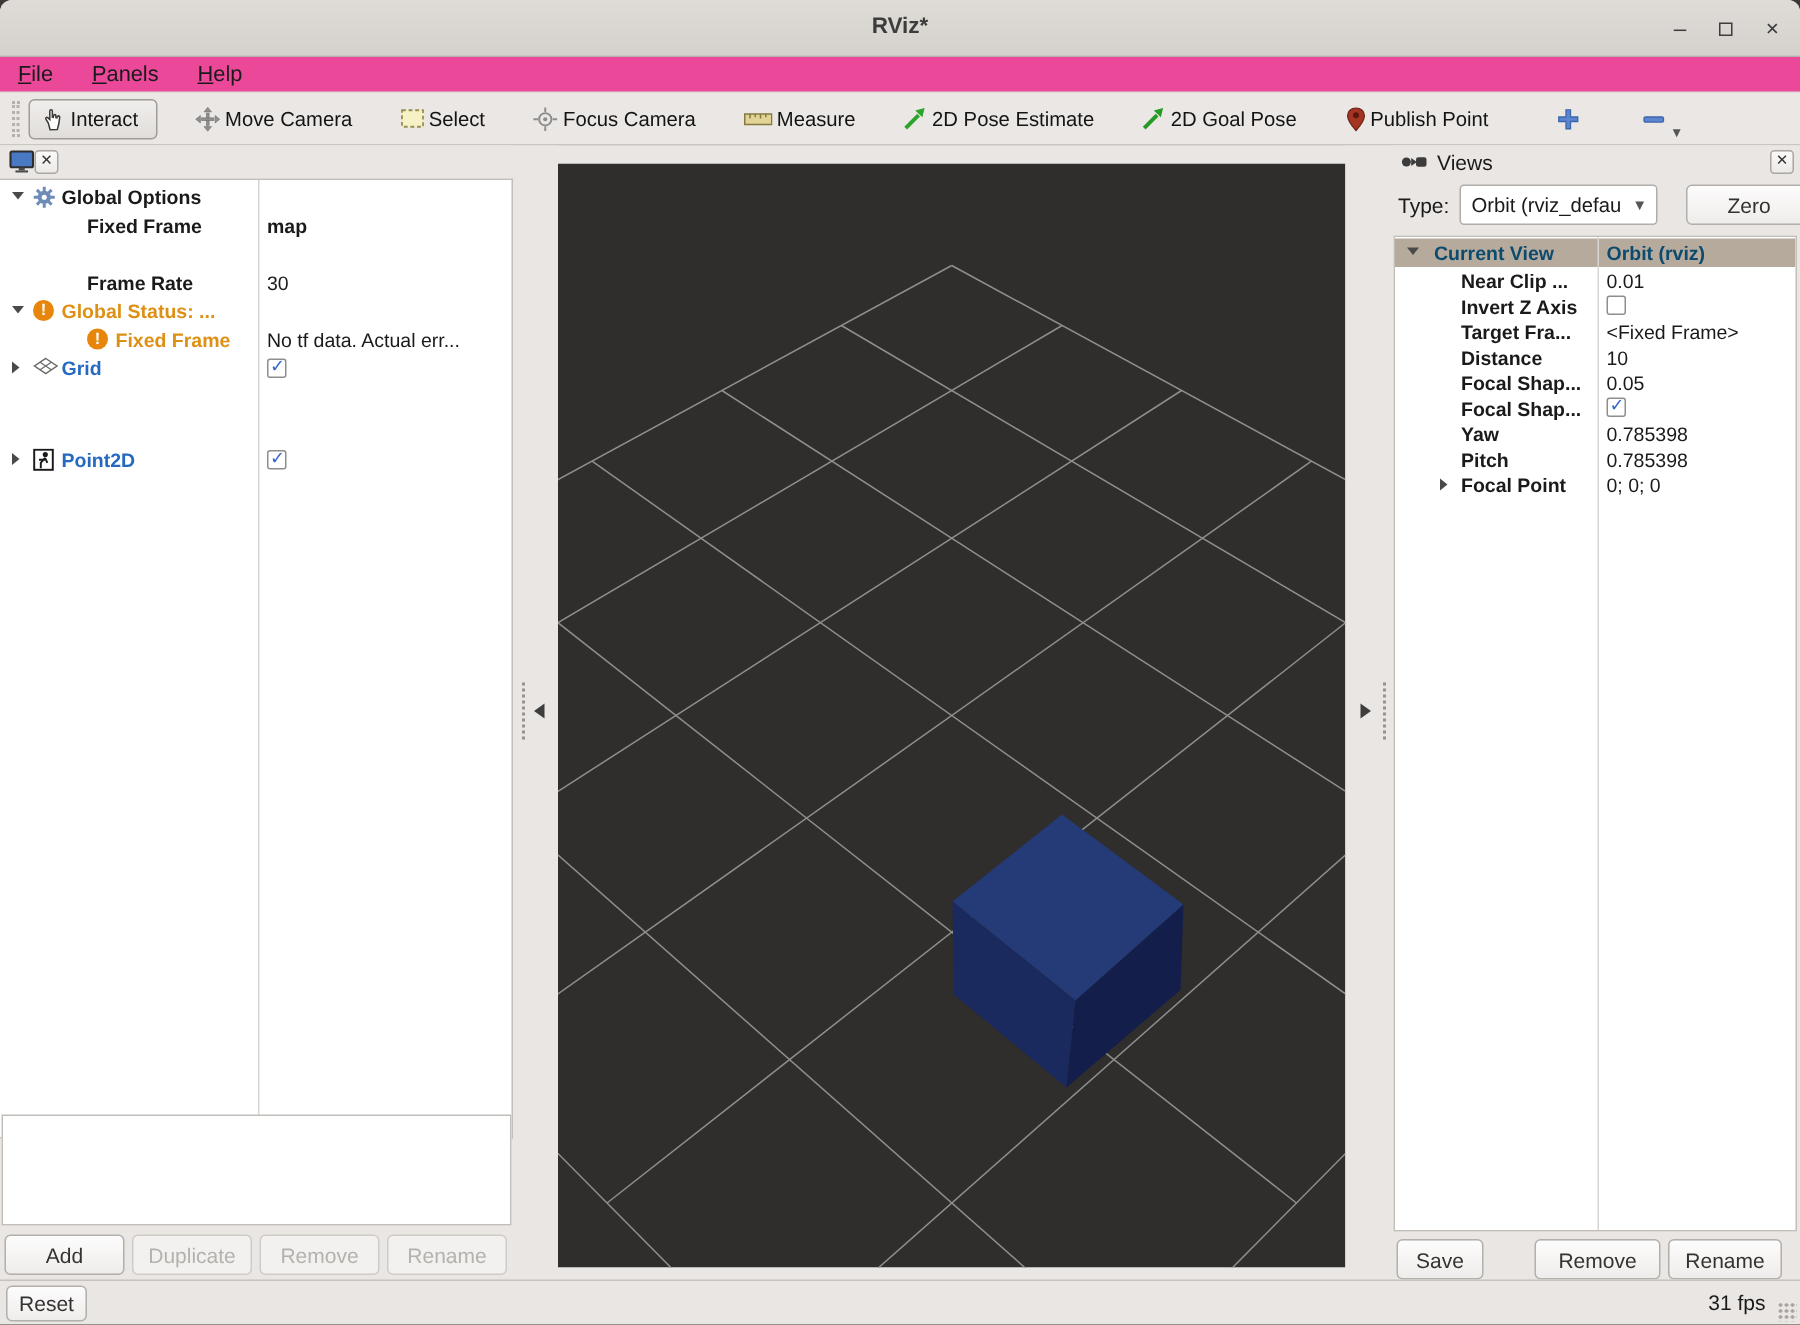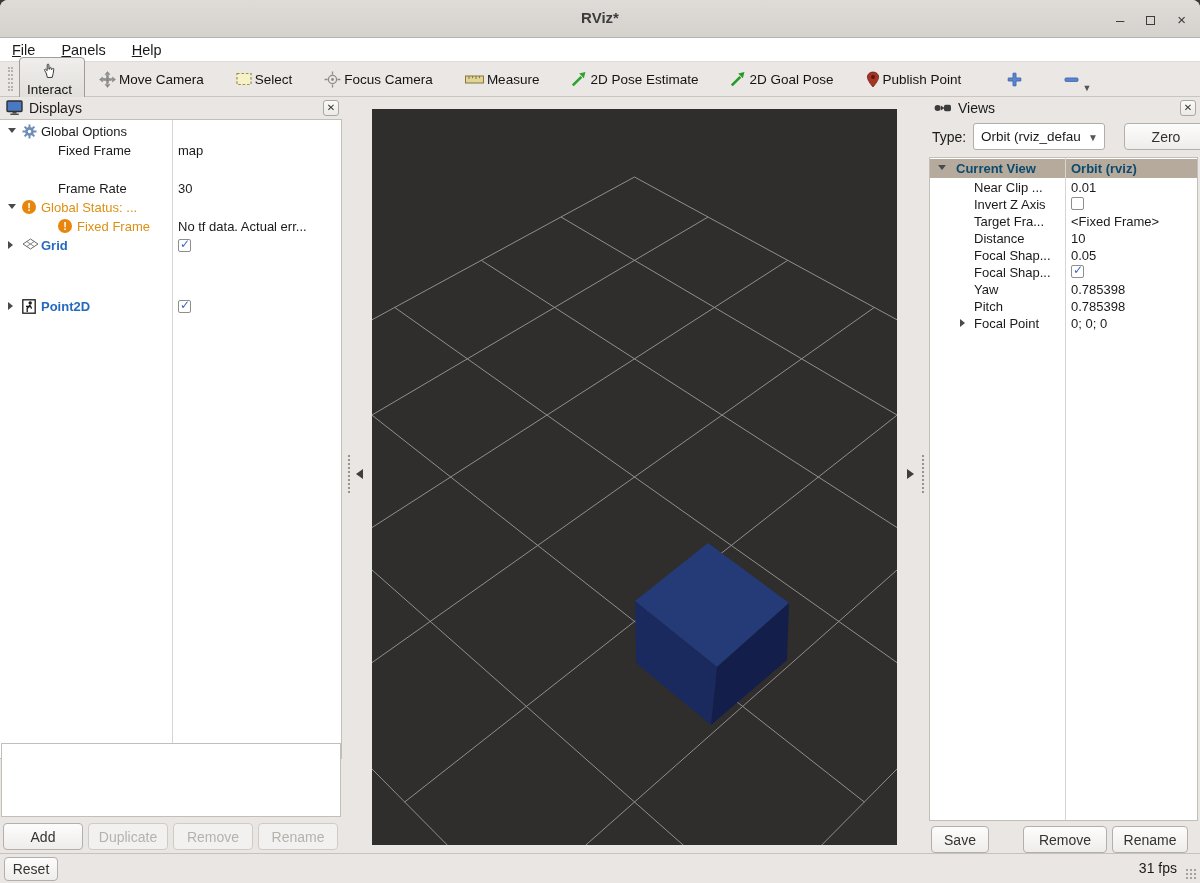--- a/index.html
+++ b/index.html
@@ -8,31 +8,31 @@
           border-radius:8px 8px 0 0;}
   
   .titlebar{position:absolute;left:0;top:0;width:1200px;height:38px;
             background:linear-gradient(#dfdbd7,#d5d1cd);border-bottom:1px solid #b6b2ae;}
   .title{position:absolute;left:0;top:9px;width:100%;text-align:center;
          font-size:15px;font-weight:bold;color:#3c3c3c;}
   .winbtns{position:absolute;right:14px;top:0;height:38px;display:flex;align-items:center;gap:22px;}
   .winbtn{color:#3c3c3c;font-size:15px;line-height:1;cursor:default;}
   .maxbox{display:inline-block;width:9px;height:9px;border:1.6px solid #3c3c3c;}
   
-  .menubar{position:absolute;left:0;top:38px;width:1200px;height:24px;background:#ffffff;
+  .menubar{position:absolute;left:0;top:38px;width:1200px;height:24px;background:#ec4899;
            display:flex;align-items:center;padding-left:12px;border-bottom:1px solid #dedad6;}
   .menu-item{font-size:14.5px;color:#1a1a1a;margin-right:26px;}
   .mn{text-decoration:underline;}
   
   .toolbar{position:absolute;left:0;top:62px;width:1200px;height:35px;background:#eae7e4;
            border-bottom:1px solid #c9c5c1;display:flex;align-items:center;padding-left:6px;}
   .drag-handle{width:5px;height:24px;border-left:2px dotted #b5b1ad;border-right:2px dotted #b5b1ad;margin:0 6px 0 2px;}
   .tool{display:flex;align-items:center;gap:3px;margin-right:22px;padding:4px 5px;border-radius:4px;}
   .tool .tool-label{font-size:13.5px;color:#141414;white-space:nowrap;}
-  .tool.active{background:linear-gradient(#f0eeec,#e0ddda);border:1px solid #a09c98;margin-right:9px;padding:4px 12px 4px 7px;flex-direction:column;}
+  .tool.active{background:linear-gradient(#f0eeec,#e0ddda);border:1px solid #a09c98;margin-right:20px;padding:4px 12px 4px 7px;}
   .tool.icon-only{margin-right:12px;position:relative;}
   .caret{font-size:9px;color:#555;position:absolute;right:-7px;bottom:-2px;}
   .icon{display:inline-flex;align-items:center;justify-content:center;}
   
   .panel-header{position:absolute;left:0;top:0;right:0;height:22px;display:flex;align-items:center;
                 padding:0 4px 0 6px;background:#e9e6e3;}
   .panel-title{font-size:14px;color:#1a1a1a;margin-left:6px;flex:1;}
   .panel-close{width:16px;height:16px;border:1px solid #aba7a3;border-radius:3px;
                background:linear-gradient(#fbfaf9,#eceae7);font-size:10px;color:#333;
                display:flex;align-items:center;justify-content:center;line-height:1;}
@@ -46,21 +46,21 @@
   .dp-help{position:absolute;left:1px;top:646px;width:340px;height:74px;background:#fff;border:1px solid #c2beba;}
   .dp-buttons{position:absolute;left:3px;top:726px;display:flex;gap:5px;}
   .dp-buttons .btn{width:80px;}
   
   .tree{position:relative;}
   .tree-row{position:absolute;left:0;right:0;height:19px;}
   .exp{position:absolute;top:6px;width:0;height:0;}
   .exp-down{border-left:4.5px solid transparent;border-right:4.5px solid transparent;border-top:5.5px solid #4a4a4a;}
   .exp-right{border-top:4.5px solid transparent;border-bottom:4.5px solid transparent;border-left:5.5px solid #4a4a4a;top:5px;}
   .abs{position:absolute;top:2px;}
-  .tlabel{position:absolute;top:2px;font-size:13px;color:#1a1a1a;white-space:nowrap;}
+  .tlabel{position:absolute;top:2px;font-size:13px;color:#1a1a1a;white-space:nowrap;font-weight:bold;}
   .tlabel.warning{color:#dd9014;}
   .tlabel.display{color:#2569c0;font-weight:bold;}
   .tvalue{position:absolute;top:2px;font-size:13px;color:#1a1a1a;white-space:nowrap;}
   .col-divider{position:absolute;top:0;bottom:0;width:1px;background:#d8d5d1;}
   .cb{position:absolute;top:3px;width:13px;height:13px;background:#fff;border:1px solid #8e8e8e;border-radius:2px;}
   .cb.checked::after{content:"\2713";position:absolute;left:1px;top:-3px;font-size:12px;font-weight:bold;color:#3465c8;}
   .swatch{position:absolute;top:3px;width:13px;height:13px;background:#303030;border:1px solid #141414;}
   .warn-dot{display:inline-flex;width:14px;height:14px;border-radius:50%;background:#e8860b;color:#fff;
             font-size:11px;font-weight:bold;align-items:center;justify-content:center;line-height:1;}
   
@@ -216,42 +216,41 @@
 
   <div class="displays-panel">
     <div class="panel-header">
       <span class="icon" id="displays-hdr-icon">
           <svg width="17" height="16" viewBox="0 0 17 16">
             <rect x="1" y="1" width="15" height="10.5" rx="1" fill="#4a79c4" stroke="#2e2e2e" stroke-width="1.4"></rect>
             <rect x="6.5" y="11.8" width="4" height="1.8" fill="#4a4a4a"></rect>
             <rect x="4.3" y="13.6" width="8.4" height="1.4" fill="#4a4a4a"></rect>
           </svg>
         </span>
-      <span class="panel-title">Displays</span>
       <span class="panel-close">✕</span>
     </div>
     <div class="dp-tree tree" id="displays-tree">
         <div class="tree-row" style="top: 2px;">
           <span class="exp exp-down" style="left: 8px;"></span>
           <span class="icon abs" style="left: 22px;">
             <svg width="15" height="15" viewBox="0 0 15 15">
               <g fill="#6d8cb8">
                 <circle cx="7.5" cy="7.5" r="4.4"></circle>
                 <g stroke="#6d8cb8" stroke-width="2">
                   <path d="M7.5 0.5v3M7.5 11.5v3M0.5 7.5h3M11.5 7.5h3M2.6 2.6l2.1 2.1M10.3 10.3l2.1 2.1M12.4 2.6l-2.1 2.1M4.7 10.3l-2.1 2.1"></path>
                 </g>
               </g>
               <circle cx="7.5" cy="7.5" r="1.7" fill="#fff"></circle>
             </svg>
           </span>
           <span class="tlabel normal" style="left: 41px;">Global Options</span>
         </div>
         <div class="tree-row" style="top: 21px;">
           <span class="tlabel normal" style="left: 58px;">Fixed Frame</span>
-          <span class="tvalue" style="left: 178px;">map</span>
+          <span class="tvalue" style="left: 178px; font-weight: bold;">map</span>
         </div>
         <div class="tree-row" style="top: 59px;">
           <span class="tlabel normal" style="left: 58px;">Frame Rate</span>
           <span class="tvalue" style="left: 178px;">30</span>
         </div>
         <div class="tree-row" style="top: 78px;">
           <span class="exp exp-down" style="left: 8px;"></span>
           <span class="icon abs" style="left: 22px;">
             <span class="warn-dot">!</span>
           </span>

